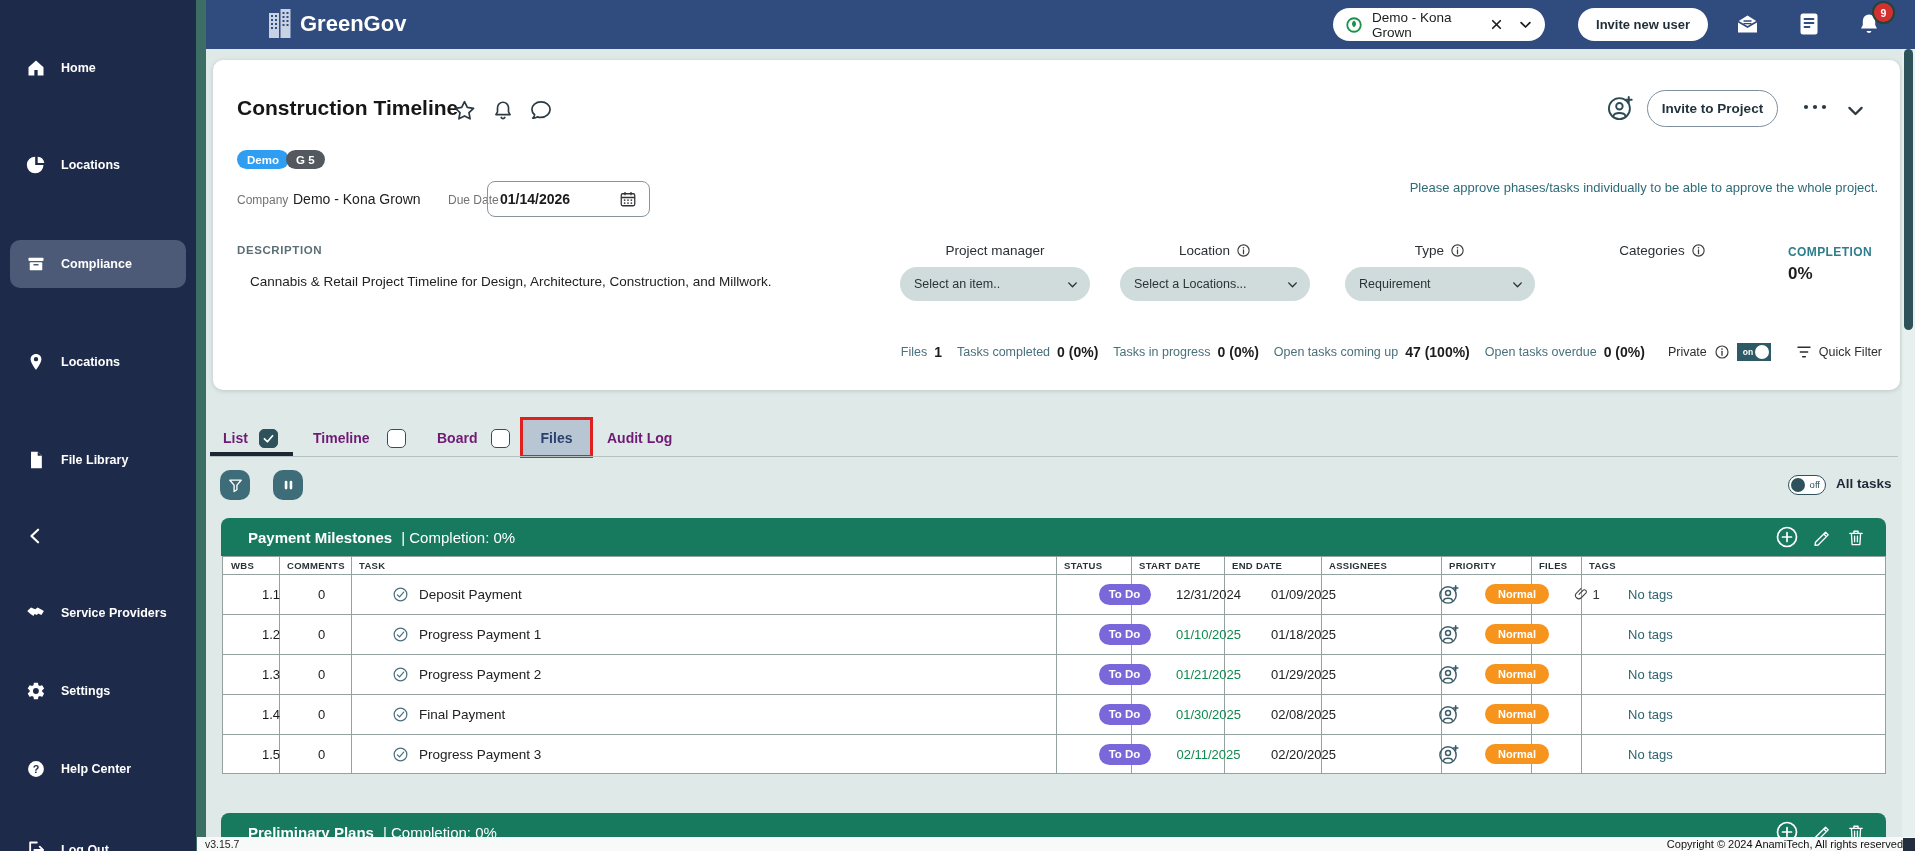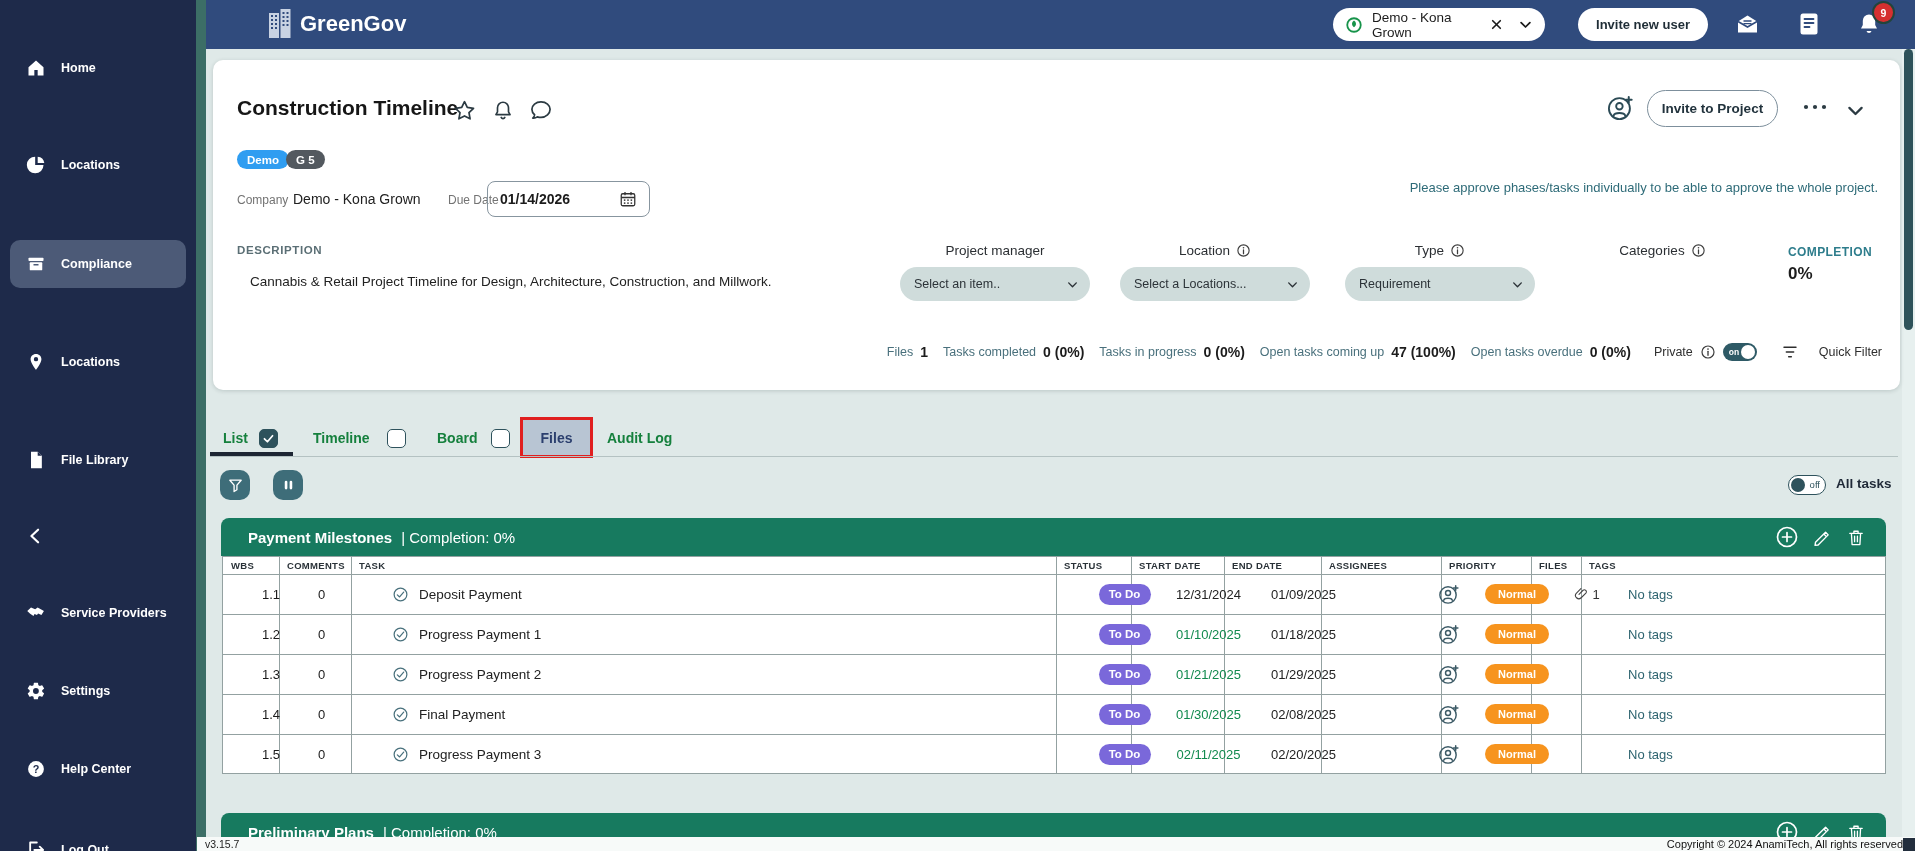--- a/index.html
+++ b/index.html
@@ -48,28 +48,28 @@
   .dd-select{position:absolute;top:267px;height:34px;background:#cfdcdb;border-radius:17px;display:flex;align-items:center;padding:0 30px 0 14px;box-sizing:border-box;font-size:12.5px;color:#2c3338;cursor:pointer;}
   .dd-chev{position:absolute;right:11px;top:11px;}
   .cat-tag{background:#2e5a66;color:#fff;font-size:11px;font-weight:700;border-radius:4px;padding:3px 7px;}
   .completion-lbl{position:absolute;left:1788px;top:245px;font-size:12px;font-weight:700;letter-spacing:.4px;color:#2e7d8c;}
   .completion-val{position:absolute;left:1788px;top:264px;font-size:17px;font-weight:700;color:#1d1d1d;}
 
   .stats-row{position:absolute;right:33px;top:339px;height:26px;display:flex;align-items:center;gap:15px;}
   .stat{display:flex;align-items:center;gap:7px;}
   .stat .sl{font-size:12.5px;color:#49707c;}
   .stat .sv{font-size:14px;font-weight:700;color:#1c1c1c;}
-  .toggle-on{width:34px;height:18px;border-radius:9px;background:#2e5a66;position:relative;cursor:pointer;}
+  .toggle-on{width:34px;height:18px;border-radius:0;background:#2e5a66;position:relative;cursor:pointer;}
   .toggle-on .t-txt{position:absolute;left:6px;top:4px;font-size:8.5px;font-weight:700;color:#fff;}
   .toggle-on .knob{position:absolute;right:2px;top:2px;width:14px;height:14px;border-radius:50%;background:#fff;}
-  .quick-filter{display:flex;gap:21px;margin-left:10px;cursor:pointer;}
+  .quick-filter{display:flex;gap:7px;margin-left:10px;cursor:pointer;}
   .quick-filter .qf-lbl{font-size:12.5px;color:#2e2e2e;}
 
   
-  .tab-lbl{position:absolute;top:430px;font-size:14px;font-weight:700;color:#15803d;cursor:pointer;}
+  .tab-lbl{position:absolute;top:430px;font-size:14px;font-weight:700;color:#701a75;cursor:pointer;}
   .cbx{position:absolute;top:429px;width:19px;height:19px;border-radius:5px;border:1.7px solid #2e525c;background:#fff;box-sizing:border-box;cursor:pointer;}
   .cbx.checked{background:#2e525c;display:flex;align-items:center;justify-content:center;}
   .files-tab{position:absolute;left:520px;top:417px;width:73px;height:41px;background:#b8c5d3;border:3.5px solid #e01f1f;box-sizing:border-box;display:flex;align-items:center;justify-content:center;font-size:14px;font-weight:700;color:#2b3f6e;cursor:pointer;}
   .tab-underline{position:absolute;left:210px;top:452px;width:83px;height:4px;background:#1d2633;}
   .tab-baseline{position:absolute;left:210px;top:456px;width:1688px;height:1px;background:#b4c2c2;}
 
   
   .tool-btn{position:absolute;top:470px;width:30px;height:30px;border-radius:10px;background:#3e6d79;display:flex;align-items:center;justify-content:center;cursor:pointer;}
   .toggle-off{position:absolute;left:1788px;top:475px;width:38px;height:20px;border-radius:10px;border:1.6px solid #2e525c;background:#fff;box-sizing:border-box;cursor:pointer;}
   .toggle-off .knob{position:absolute;left:2px;top:1.5px;width:14px;height:14px;border-radius:50%;background:#2e525c;}

